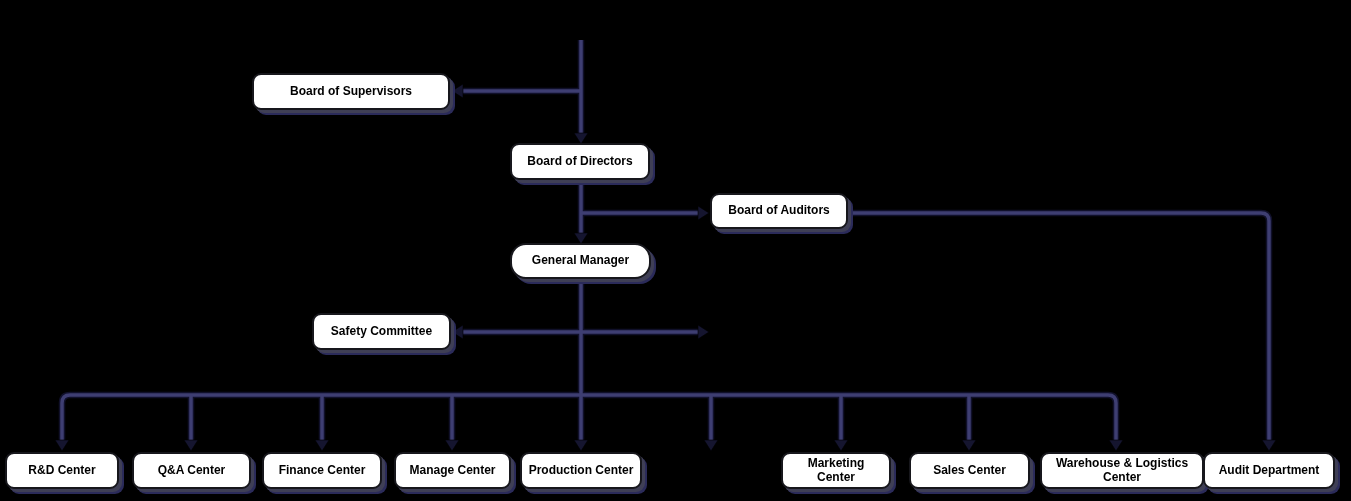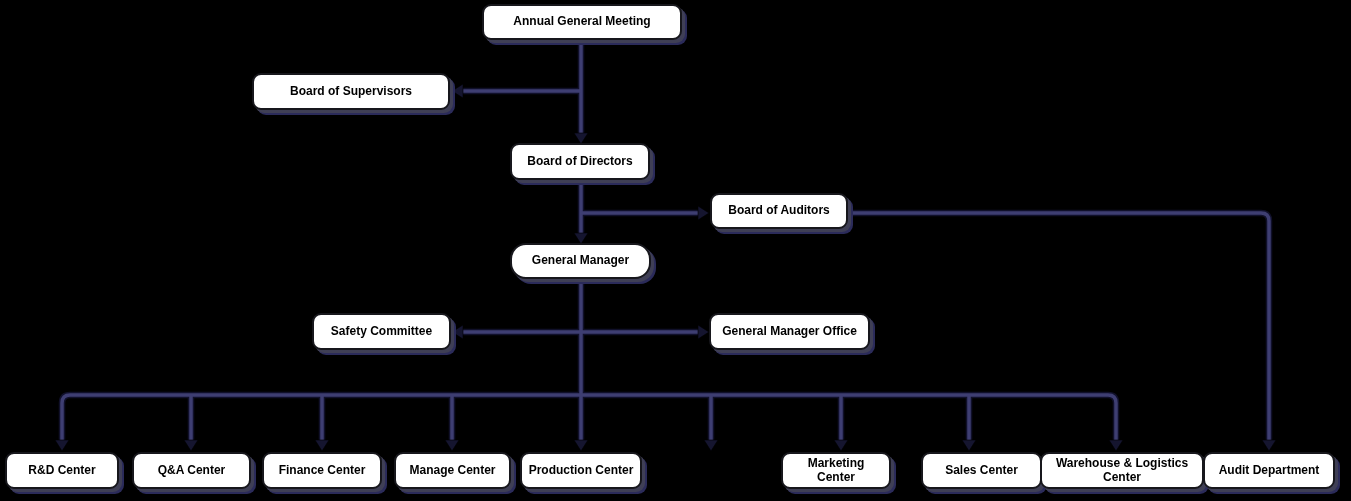--- a/index.html
+++ b/index.html
@@ -89,23 +89,20 @@
       <polygon points="445,440 459,440 452,451"></polygon>
       <polygon points="574,440 588,440 581,451"></polygon>
       <polygon points="704,440 718,440 711,451"></polygon>
       <polygon points="834,440 848,440 841,451"></polygon>
       <polygon points="962,440 976,440 969,451"></polygon>
       <polygon points="1109,440 1123,440 1116,451"></polygon>
       <polygon points="1262,440 1276,440 1269,451"></polygon>
     </g>
   </svg>
 
-  <div class="node" style="left:482px; top:4px; width:200px; height:36px;">
-    <span>Annual General Meeting</span>
-  </div>
 
   <div class="node" style="left:252px; top:73px; width:198px; height:37px;">
     <span>Board of Supervisors</span>
   </div>
 
   <div class="node" style="left:510px; top:143px; width:140px; height:37px;">
     <span>Board of Directors</span>
   </div>
 
   <div class="node" style="left:710px; top:193px; width:138px; height:36px;">
@@ -113,23 +110,20 @@
   </div>
 
   <div class="node" style="left:510px; top:243px; width:141px; height:36px;border-radius:16px;">
     <span>General Manager</span>
   </div>
 
   <div class="node" style="left:312px; top:313px; width:139px; height:37px;">
     <span>Safety Committee</span>
   </div>
 
-  <div class="node" style="left:709px; top:313px; width:161px; height:37px;">
-    <span>General Manager Office</span>
-  </div>
 
   <div class="node" style="left:5px; top:452px; width:114px; height:37px;">
     <span>R&amp;D Center</span>
   </div>
 
   <div class="node" style="left:132px; top:452px; width:119px; height:37px;">
     <span>Q&amp;A Center</span>
   </div>
 
   <div class="node" style="left:394px; top:452px; width:117px; height:37px;">
@@ -142,21 +136,21 @@
 
   <div class="node" style="left:520px; top:452px; width:122px; height:37px;">
     <span>Production Center</span>
   </div>
 
 
   <div class="node" style="left:781px; top:452px; width:110px; height:37px;">
     <span>Marketing Center</span>
   </div>
 
-  <div class="node" style="left:909px; top:452px; width:121px; height:37px;margin-left:12px;">
+  <div class="node" style="left:909px; top:452px; width:121px; height:37px;">
     <span>Sales Center</span>
   </div>
 
   <div class="node" style="left:1040px; top:452px; width:164px; height:37px;">
     <span>Warehouse &amp; Logistics Center</span>
   </div>
 
   <div class="node" style="left:1203px; top:452px; width:132px; height:37px;">
     <span>Audit Department</span>
   </div>

